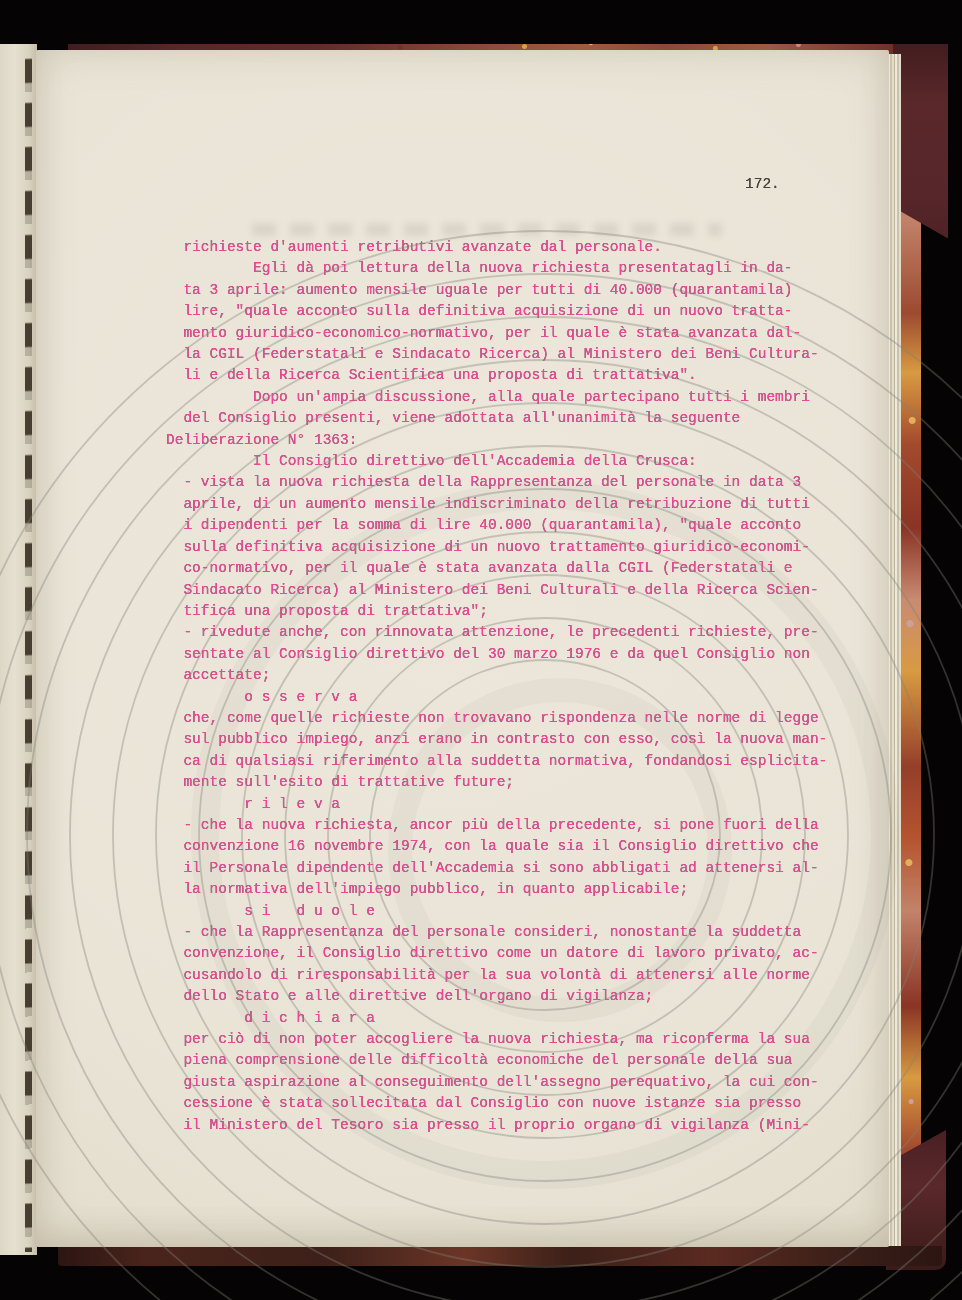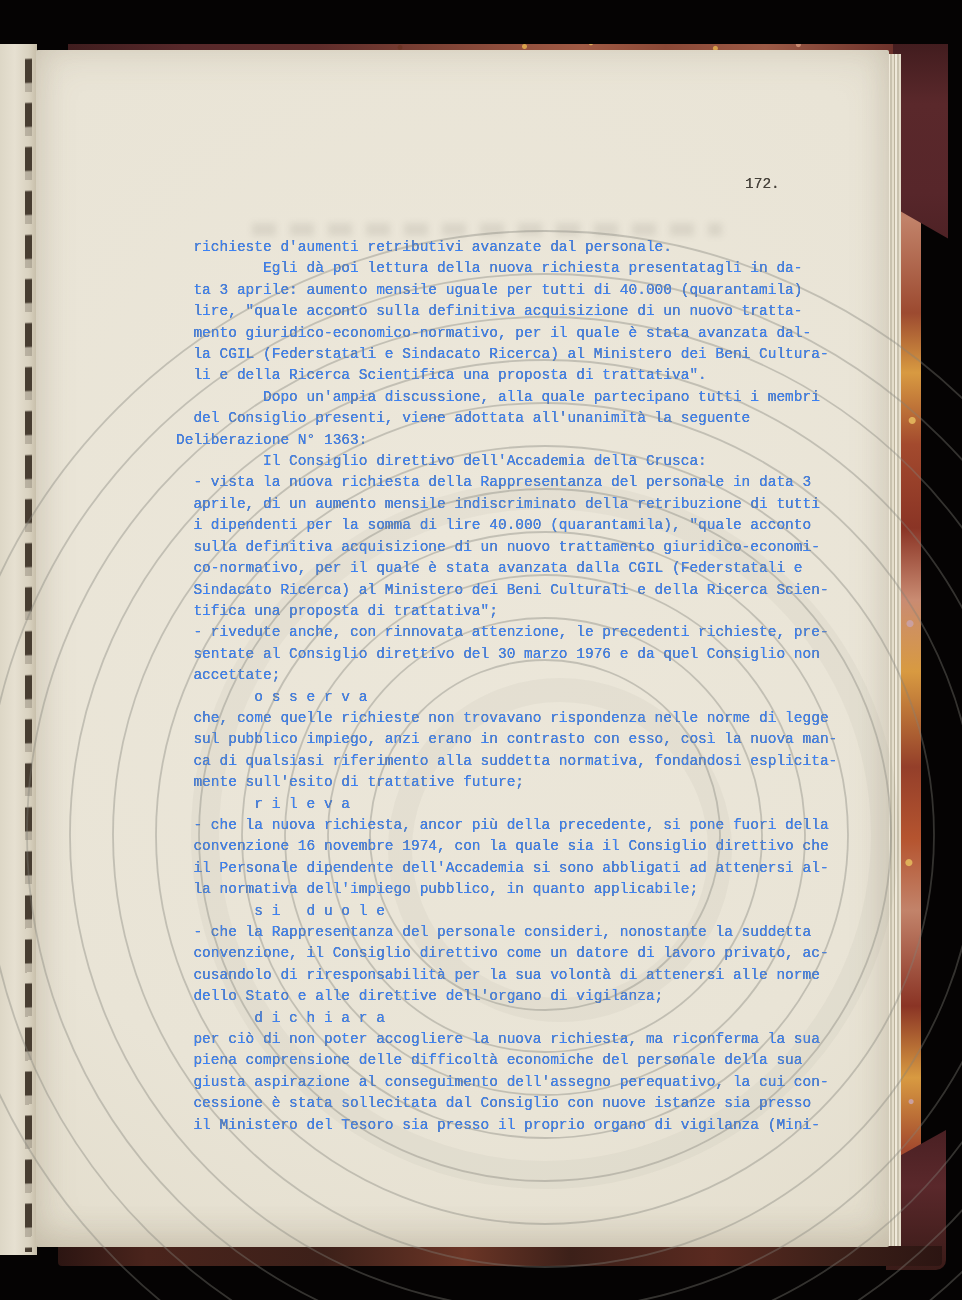--- a/index.html
+++ b/index.html
@@ -46,22 +46,22 @@
     background:repeating-linear-gradient(90deg,#efe9da 0 2px,#c9c2ae 2px 4px,#e4ddca 4px 6px,#bdb49e 6px 7px);}
   .page{position:absolute;left:36px;top:50px;width:853px;height:1197px;
     background:radial-gradient(ellipse 120% 90% at 48% 40%,#ece7da 0%,#e9e4d6 55%,#e2dccb 82%,#d9d2bf 100%);
     box-shadow:inset 0 0 42px rgba(120,105,80,.18), inset 0 -14px 30px rgba(120,105,80,.14);
     border-radius:2px;}
 
   
   .watermark{position:absolute;left:0;top:0;pointer-events:none;}
 
   
-  .typescript{position:absolute;left:176px;top:237px;white-space:pre;
-    font-size:14.5px;line-height:21.42px;color:#3b82f6;
+  .typescript{position:absolute;left:166px;top:237px;white-space:pre;
+    font-size:14.5px;line-height:21.42px;color:#ec4899;
     text-shadow:0 0 .6px rgba(66,60,52,.85);letter-spacing:0;}
   .typescript .line{height:21.42px;}
   .page-number{position:absolute;left:745px;top:176px;font-size:14.5px;color:#45413a;
     text-shadow:0 0 .6px rgba(66,60,52,.85);}
   .ghost-line{position:absolute;left:252px;top:223px;width:470px;height:13px;
     background:repeating-linear-gradient(90deg,rgba(118,112,100,.28) 0 24px,rgba(118,112,100,0) 24px 38px);
     filter:blur(3px);opacity:.5;}
 </style>
 </head>
 <body>

